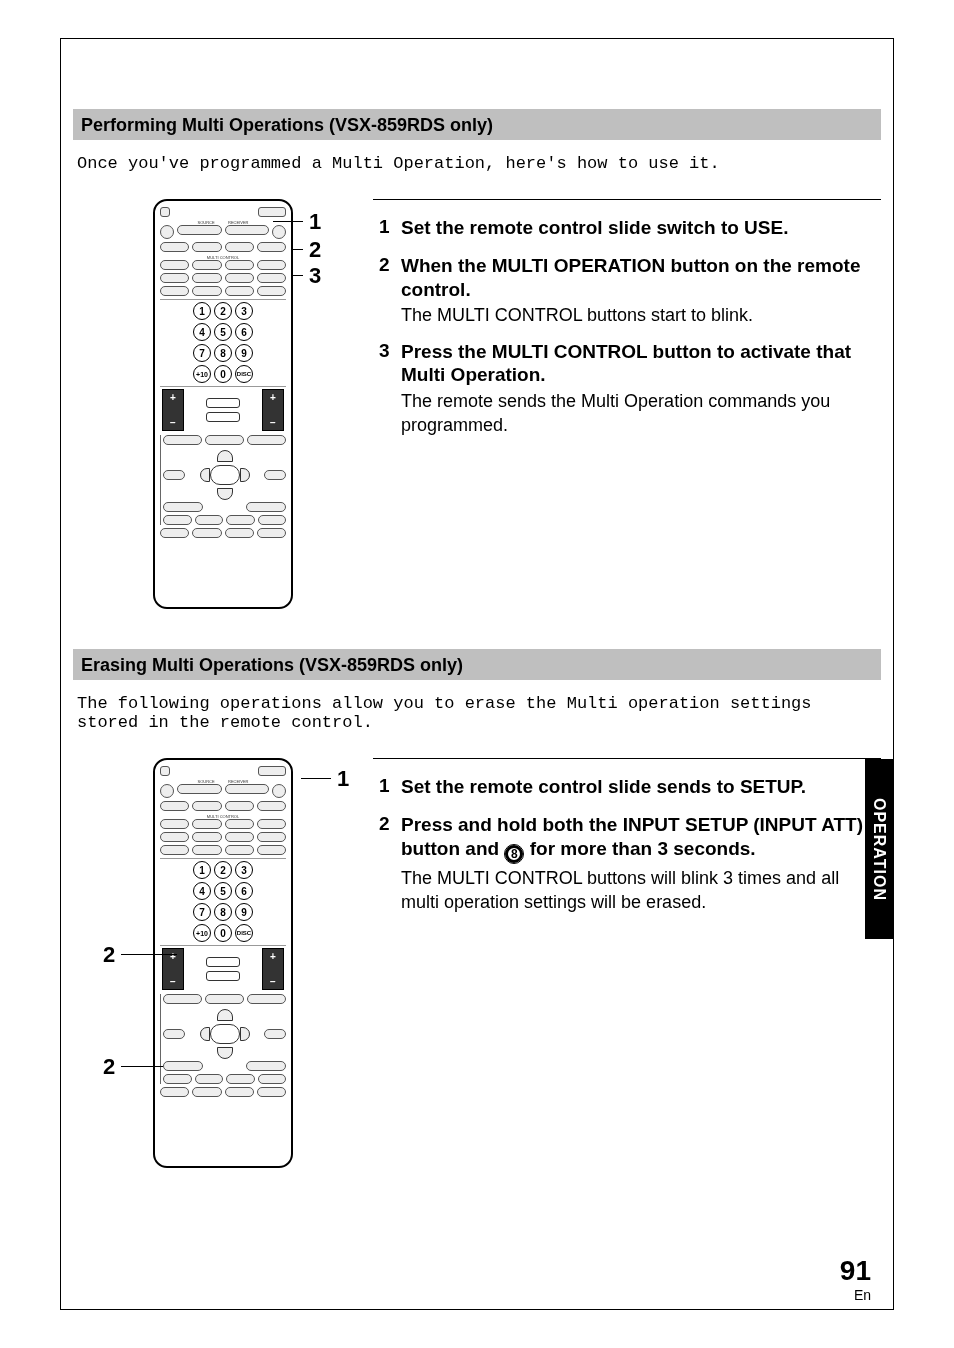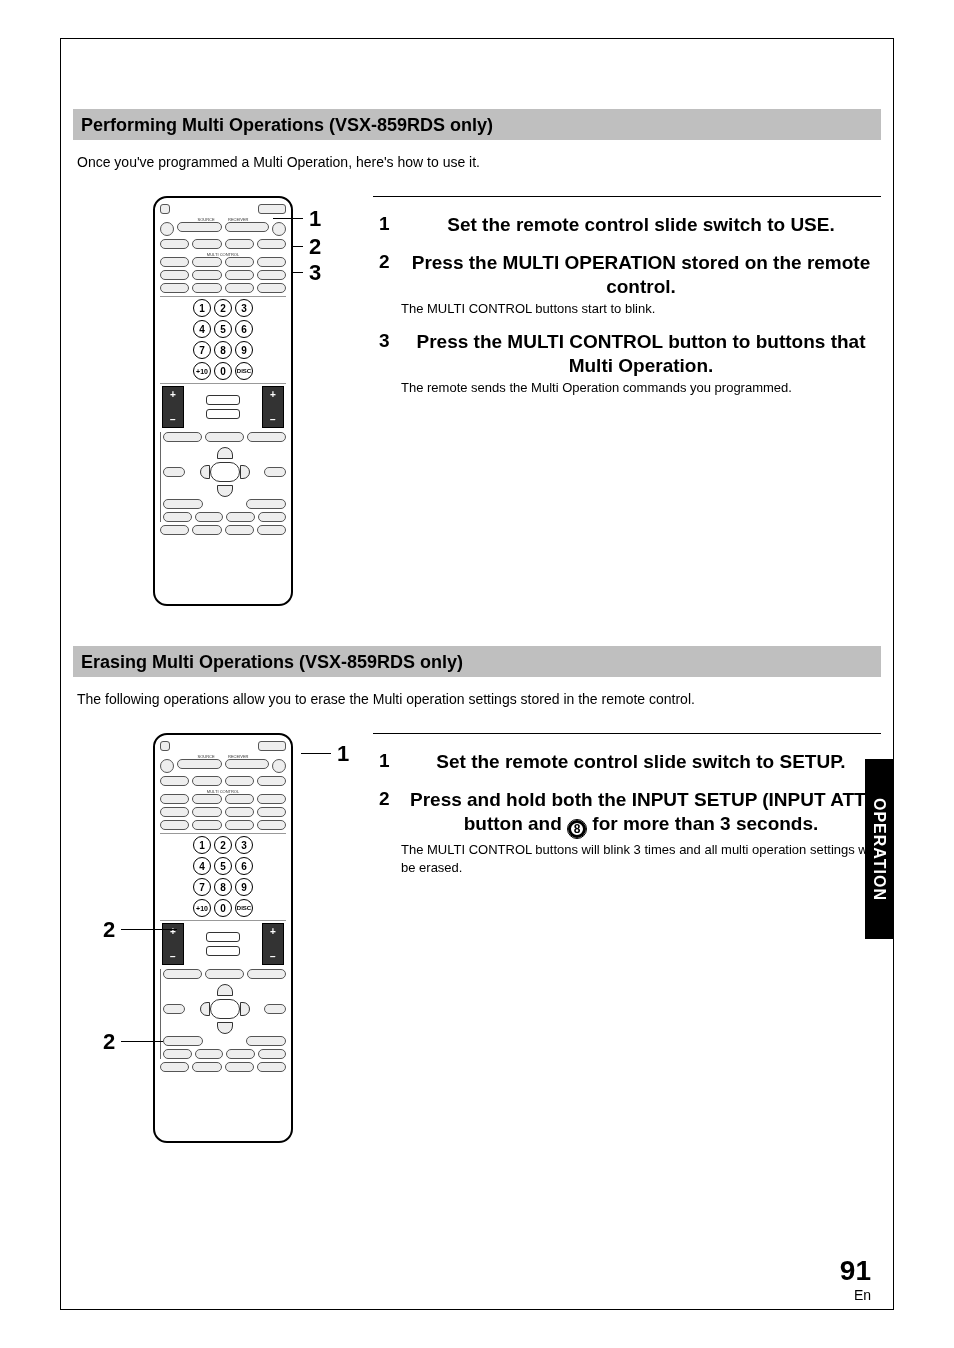--- a/index.html
+++ b/index.html
@@ -43,24 +43,25 @@
     background: #bfbfbf;
     padding: 6px 20px 4px 8px;
     margin-bottom: 14px;
   }
   .section-title-bar span {
     font-size: 18px;
     font-weight: bold;
     color: #000;
   }
   .intro {
-    font-size: 14px;
+    font-size: 17px;
     color: #000;
     padding-left: 4px;
     margin-bottom: 26px;
+    font-family: Liberation Mono, monospace;
   }
   .two-col {
     display: flex;
     align-items: flex-start;
     margin-bottom: 40px;
   }
   .remote-col {
     width: 300px;
     flex: 0 0 300px;
     position: relative;
@@ -151,24 +152,23 @@
     font-weight: bold;
     width: 22px;
     flex: 0 0 22px;
   }
   .step-body { flex: 1; }
   .step-title {
     font-size: 19px;
     font-weight: bold;
     line-height: 1.25;
     margin-bottom: 2px;
-    text-align: center;
   }
   .step-desc {
-    font-size: 13px;
+    font-size: 18px;
     line-height: 1.35;
   }
   .step-bullet {
     font-size: 14.5px;
     line-height: 1.35;
     padding-left: 16px;
     text-indent: -12px;
     margin-top: 4px;
   }
   .step-bullet::before { content: "•  "; }
@@ -363,28 +363,28 @@
       <div class="steps-col">
         <div class="step">
           <div class="step-num">1</div>
           <div class="step-body">
             <div class="step-title">Set the remote control slide switch to USE.</div>
           </div>
         </div>
         <div class="step">
           <div class="step-num">2</div>
           <div class="step-body">
-            <div class="step-title">Press the MULTI OPERATION stored on the remote control.</div>
+            <div class="step-title">When the MULTI OPERATION button on the remote control.</div>
             <div class="step-desc">The MULTI CONTROL buttons start to blink.</div>
           </div>
         </div>
         <div class="step">
           <div class="step-num">3</div>
           <div class="step-body">
-            <div class="step-title">Press the MULTI CONTROL button to buttons that Multi Operation.</div>
+            <div class="step-title">Press the MULTI CONTROL button to activate that Multi Operation.</div>
             <div class="step-desc">The remote sends the Multi Operation commands you programmed.</div>
           </div>
         </div>
       </div>
     </div>
 
     <div class="section-title-bar">
       <span>Erasing Multi Operations (VSX-859RDS only)</span>
     </div>
     <p class="intro">The following operations allow you to erase the Multi operation settings stored in the remote control.</p>
@@ -510,21 +510,21 @@
         <div class="erase-two-label" style="top:184px; left:30px;">2</div>
 
         <div class="callout-line" style="top:308px; left:48px; width:42px;"></div>
         <div class="erase-two-label" style="top:296px; left:30px;">2</div>
       </div>
 
       <div class="steps-col">
         <div class="step">
           <div class="step-num">1</div>
           <div class="step-body">
-            <div class="step-title">Set the remote control slide switch to SETUP.</div>
+            <div class="step-title">Set the remote control slide sends to SETUP.</div>
           </div>
         </div>
         <div class="step">
           <div class="step-num">2</div>
           <div class="step-body">
             <div class="step-title">
               <span>Press and hold both the INPUT SETUP (INPUT ATT) button and </span><span class="inline-circle-8"></span><span> for more than 3 seconds.</span>
             </div>
             <div class="step-desc">The MULTI CONTROL buttons will blink 3 times and all multi operation settings will be erased.</div>
           </div>

